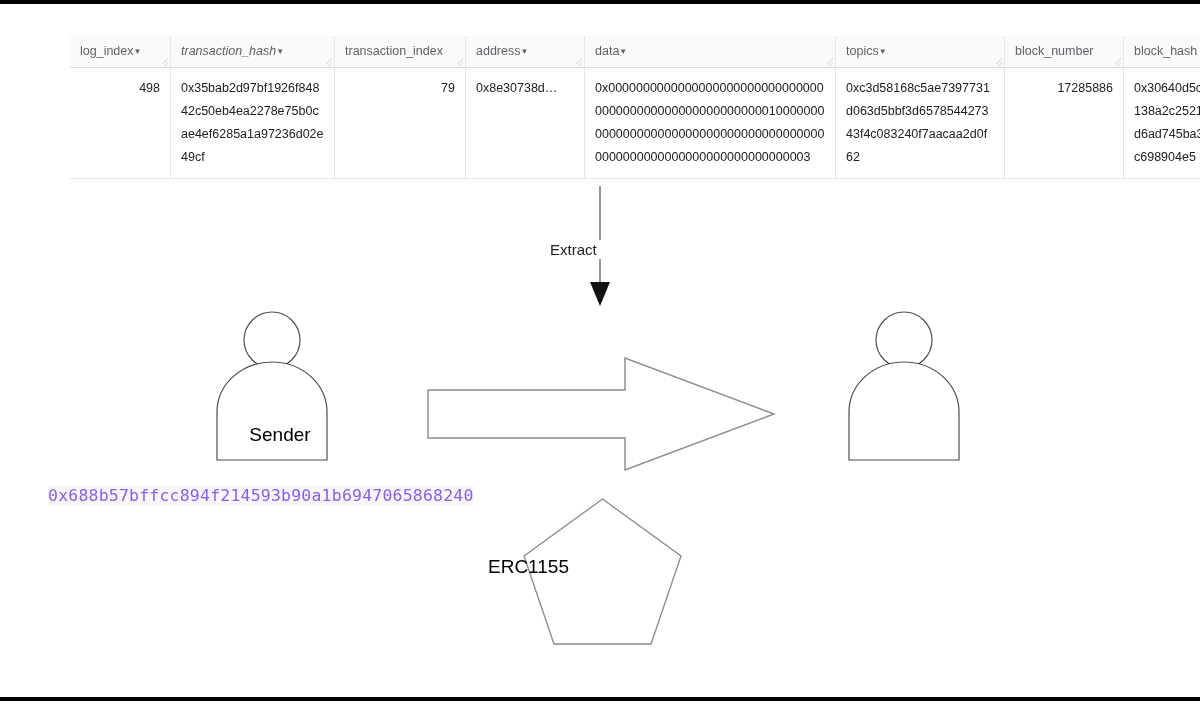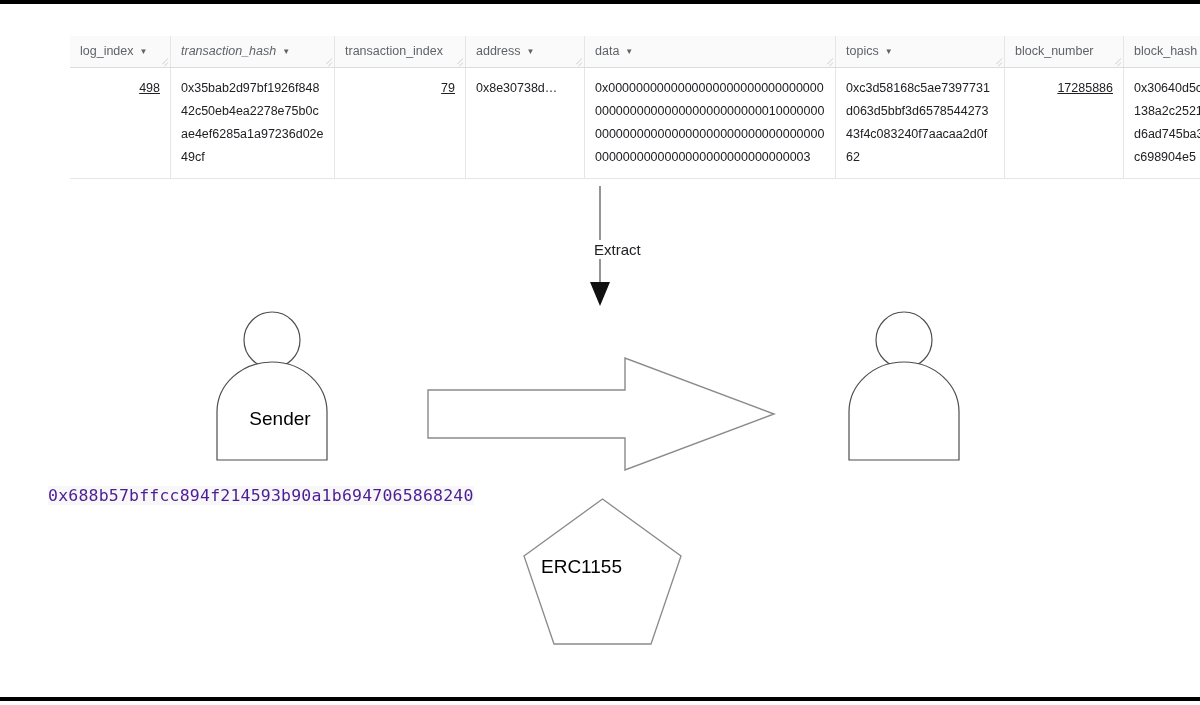--- a/index.html
+++ b/index.html
@@ -48,21 +48,20 @@
     border-bottom: 1px solid #dadce0;
     vertical-align: middle;
     position: relative;
     white-space: nowrap;
     overflow: hidden;
   }
   #log-table th:last-child { border-right: none; }
   #log-table th .hdr {
     display: inline-flex;
     align-items: center;
-    gap: 6px;
   }
   #log-table th .caret {
     font-size: 8px;
     color: #5f6368;
     line-height: 1;
     transform: translateY(1px);
   }
   #log-table th .grip {
     position: absolute;
     right: 2px;
@@ -92,21 +91,21 @@
     padding: 9px 10px 9px 10px;
     border-right: 1px solid #e4e6e8;
     border-bottom: 1px solid #e4e6e8;
     vertical-align: top;
     line-height: 23px;
     word-break: break-all;
     overflow-wrap: anywhere;
     background: #ffffff;
   }
   #log-table td:last-child { border-right: none; }
-  td.num { text-align: right; word-break: normal; text-decoration: underline; }
+  td.num { text-align: right; word-break: normal; }
   td.ell { white-space: nowrap; overflow: hidden; text-overflow: ellipsis; word-break: normal; }
 
   
   .c-log      { width: 80px; }
   .c-txhash   { width: 143px; font-style: italic; }
   .c-txindex  { width: 110px; }
   .c-address  { width: 98px; }
   .c-data     { width: 230px; }
   .c-topics   { width: 148px; }
   .c-blocknum { width: 98px; }
@@ -122,38 +121,37 @@
   }
   #extract-label {
     position: absolute;
     left: 546px;
     top: 240px;
     font-size: 15px;
     color: #202124;
     background: #ffffff;
     padding: 1px 4px;
     white-space: nowrap;
-    margin-left: 44px;
   }
 
   
   .actor {
     position: absolute;
     width: 180px;
     height: 180px;
   }
   #actor-sender  { left: 190px; top: 300px; }
   #actor-receiver{ left: 822px; top: 300px; }
   .actor-label {
     position: absolute;
     width: 180px;
     text-align: center;
     font-size: 19px;
     color: #000000;
-    top: 408px;
+    top: 424px;
   }
   #label-sender  { left: 190px; }
   #label-receiver{ left: 822px; }
 
   #big-arrow {
     position: absolute;
     left: 425px;
     top: 352px;
     width: 352px;
     height: 124px;
@@ -161,35 +159,34 @@
 
   #pentagon {
     position: absolute;
     left: 520px;
     top: 495px;
     width: 165px;
     height: 152px;
   }
   #pentagon-label {
     position: absolute;
-    left: 499px;
+    left: 488px;
     top: 556px;
     width: 165px;
-    text-align: center;
     font-size: 19px;
     color: #000000;
   }
 
   
   .addr {
     position: absolute;
     font-family: "DejaVu Sans Mono", "Liberation Mono", monospace;
     font-size: 16.5px;
     letter-spacing: 0.2px;
-    color: #4c1d95;
+    color: #8b5cf6;
     background: #f7f7f7;
     white-space: nowrap;
   }
   #addr-sender   { left: 48px;  top: 486px; }
   #addr-receiver { left: 690px; top: 486px; }
   #addr-contract { left: 352px; top: 660px; }
 </style>
 </head>
 <body>
 

